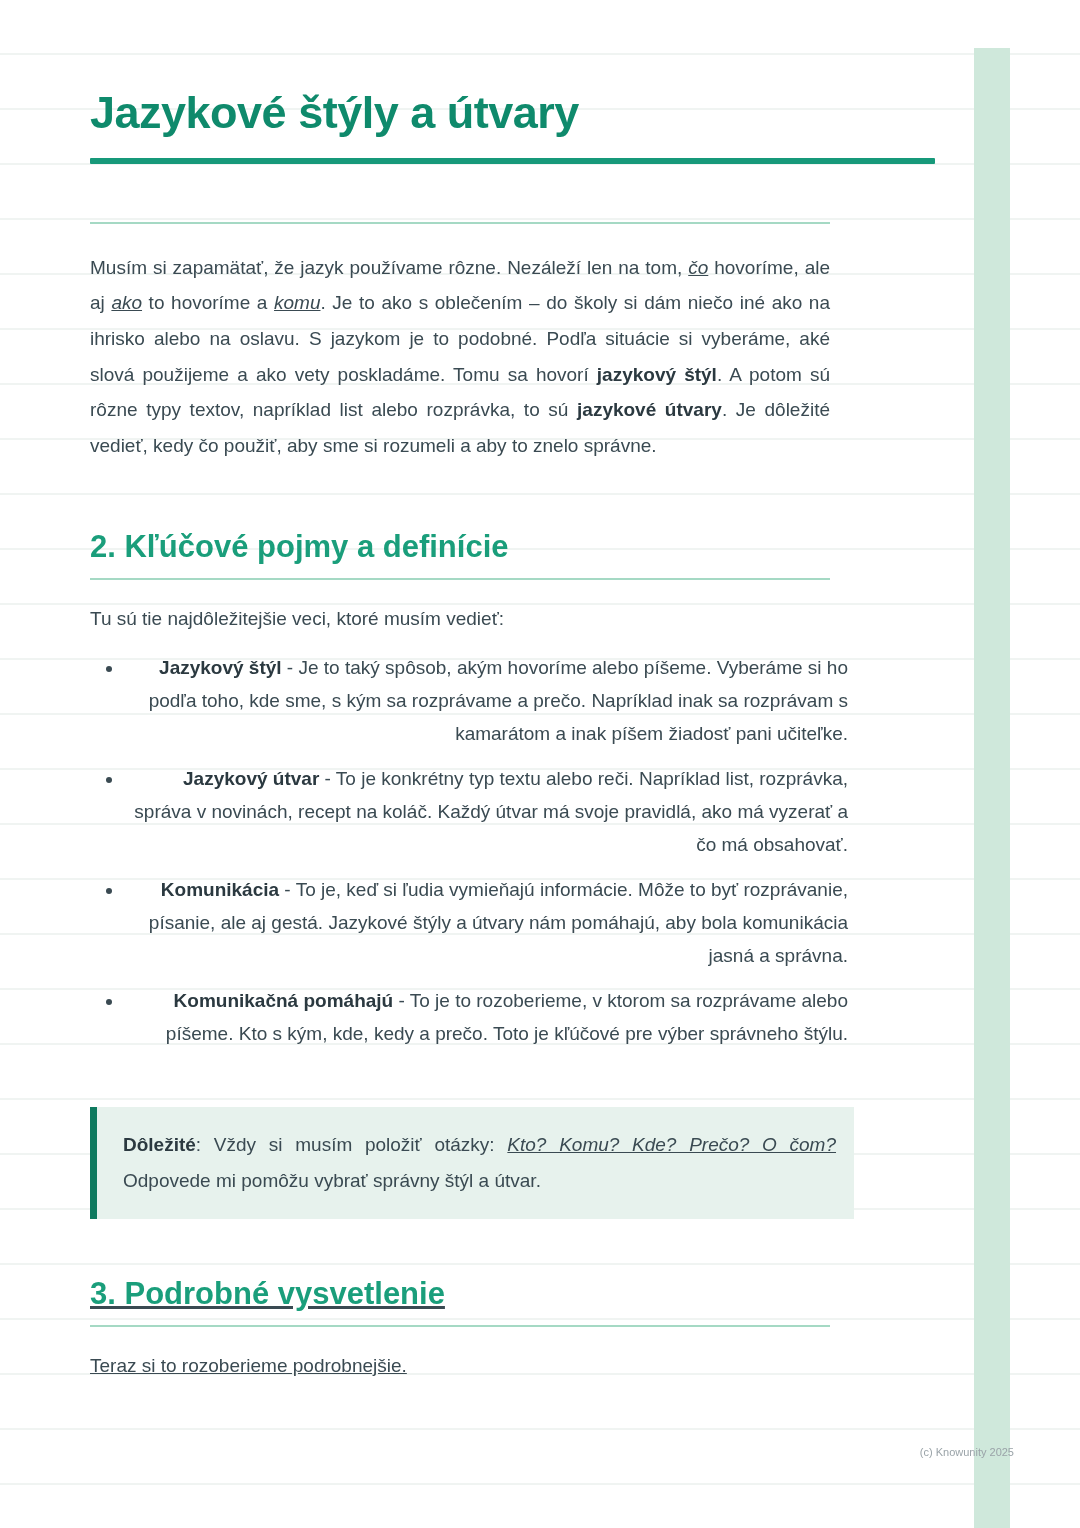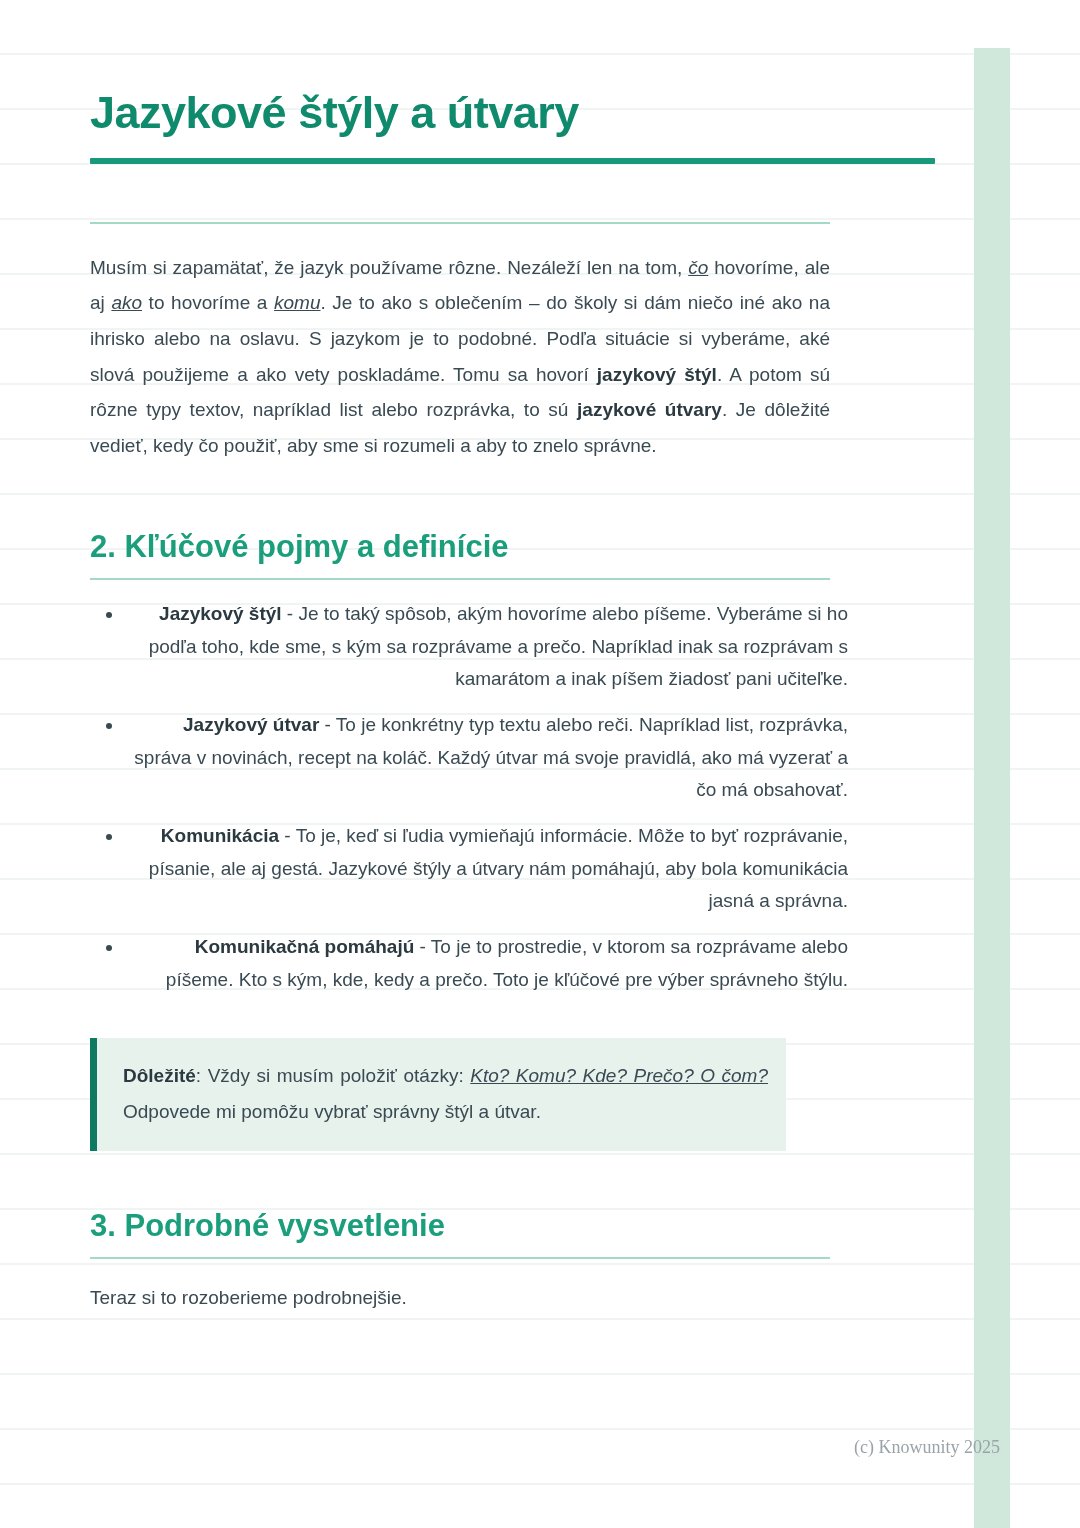--- a/index.html
+++ b/index.html
@@ -58,21 +58,21 @@
     line-height: 1.2;
   }
   .heading-rule {
     margin-top: 13px;
     width: 740px;
     height: 2px;
     background: #a5d9c4;
   }
   .s1 { margin-top: 58px; }
   .s2 { margin-top: 64px; }
-  .s3 { margin-top: 56px; }
+  .s3 { margin-top: 56px; text-decoration: underline; }
   p.para {
     width: 740px;
     margin: 26px 0 0 0;
     font-size: 19px;
     line-height: 1.88;
     color: #3a4a52;
   }
   p.justify { text-align: justify; }
   p.intro-line {
     width: 740px;
@@ -90,41 +90,40 @@
     list-style: disc;
     text-align: right;
   }
   ul.bullet-list li {
     margin-bottom: 13px;
     font-size: 19px;
     line-height: 1.72;
     color: #3a4a52;
   }
   .callout {
-    margin-top: 42px;
-    width: 696px;
+    margin-top: 56px;
+    width: 764px;
     box-sizing: border-box;
     background: #e7f2ed;
     border-left: 7px solid #0f7a5f;
     padding: 20px 18px 20px 26px;
   }
   .callout p {
     margin: 0;
     font-size: 19px;
     line-height: 1.9;
     text-align: justify;
     color: #3a4a52;
   }
   .footer-credit {
     position: absolute;
-    right: 80px;
+    right: 66px;
     bottom: 70px;
-    font-size: 18px;
+    font-size: 11px;
     color: #9aa3a8;
-    font-family: Liberation Serif, serif;
   }
 </style>
 </head>
 <body>
 
 <div class="page">
   <div class="side-stripe"></div>
 
   <div class="content">
 
@@ -132,26 +131,27 @@
     <div class="title-rule"></div>
 
     <div class="s1">
       <div class="heading-rule"></div>
       <p class="para justify"><span>Musím si zapamätať, že jazyk používame rôzne. Nezáleží len na tom, </span><em>čo</em><span> hovoríme, ale aj </span><em>ako</em><span> to hovoríme a </span><em>komu</em><span>. Je to ako s oblečením – do školy si dám niečo iné ako na ihrisko alebo na oslavu. S jazykom je to podobné. Podľa situácie si vyberáme, aké slová použijeme a ako vety poskladáme. Tomu sa hovorí </span><strong>jazykový štýl</strong><span>. A potom sú rôzne typy textov, napríklad list alebo rozprávka, to sú </span><strong>jazykové útvary</strong><span>. Je dôležité vedieť, kedy čo použiť, aby sme si rozumeli a aby to znelo správne.</span></p>
     </div>
 
     <div class="s2">
       <h2 class="section-heading">2. Kľúčové pojmy a definície</h2>
       <div class="heading-rule"></div>
+      <p class="intro-line">Tu sú tie najdôležitejšie veci, ktoré musím vedieť:</p>
 
       <ul class="bullet-list">
         <li><span class="term">Jazykový štýl</span><span> - Je to taký spôsob, akým hovoríme alebo píšeme. Vyberáme si ho podľa toho, kde sme, s kým sa rozprávame a prečo. Napríklad inak sa rozprávam s kamarátom a inak píšem žiadosť pani učiteľke.</span></li>
         <li><span class="term">Jazykový útvar</span><span> - To je konkrétny typ textu alebo reči. Napríklad list, rozprávka, správa v novinách, recept na koláč. Každý útvar má svoje pravidlá, ako má vyzerať a čo má obsahovať.</span></li>
         <li><span class="term">Komunikácia</span><span> - To je, keď si ľudia vymieňajú informácie. Môže to byť rozprávanie, písanie, ale aj gestá. Jazykové štýly a útvary nám pomáhajú, aby bola komunikácia jasná a správna.</span></li>
-        <li><span class="term">Komunikačná pomáhajú</span><span> - To je to prostredie, v ktorom sa rozprávame alebo píšeme. Kto s kým, kde, kedy a prečo. Toto je kľúčové pre výber správneho štýlu.</span></li>
+        <li><span class="term">Komunikačná pomáhajú</span><span> - To je to rozoberieme, v ktorom sa rozprávame alebo píšeme. Kto s kým, kde, kedy a prečo. Toto je kľúčové pre výber správneho štýlu.</span></li>
       </ul>
 
       <div class="callout">
         <p><strong>Dôležité</strong><span>: Vždy si musím položiť otázky: </span><em>Kto? Komu? Kde? Prečo? O čom?</em><span> Odpovede mi pomôžu vybrať správny štýl a útvar.</span></p>
       </div>
     </div>
 
     <div class="s3">
       <h2 class="section-heading">3. Podrobné vysvetlenie</h2>
       <div class="heading-rule"></div>

